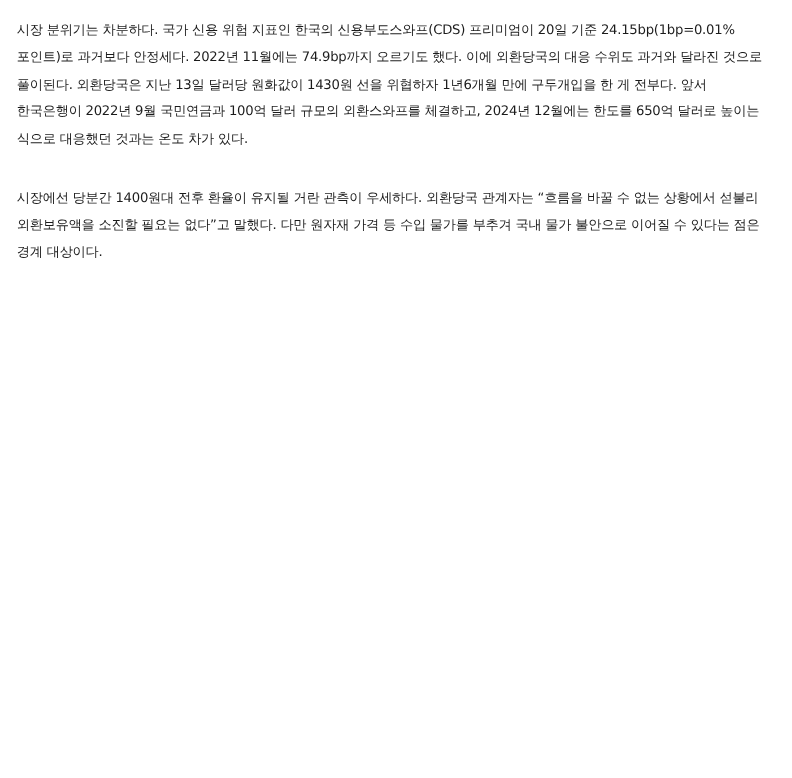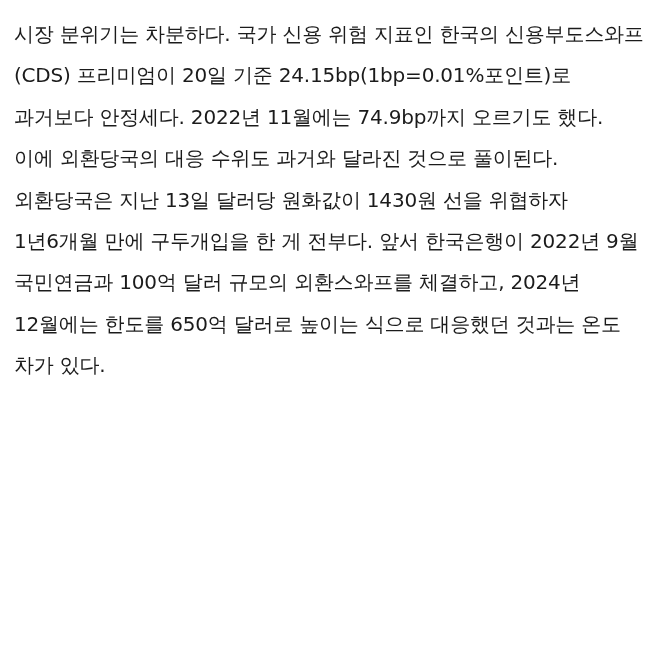--- a/index.html
+++ b/index.html
@@ -14,29 +14,30 @@
     color: #1b1b1b;
     overflow: hidden;
   }
   .article {
     box-sizing: border-box;
     width: 660px;
     padding: 14px 14px 0 14px;
   }
   .para {
     margin: 0 0 26px 0;
-    font-size: 20px;
+    font-size: 11px;
     line-height: 2.07;
     letter-spacing: -0.2px;
     text-align: left;
     word-break: keep-all;
     color: #1b1b1b;
   }
   .para:last-child {
     margin-bottom: 0;
   }
 </style>
 </head>
 <body>
 
 <div class="article">
   <p class="para">시장 분위기는 차분하다. 국가 신용 위험 지표인 한국의 신용부도스와프(CDS) 프리미엄이 20일 기준 24.15bp(1bp=0.01%포인트)로 과거보다 안정세다. 2022년 11월에는 74.9bp까지 오르기도 했다. 이에 외환당국의 대응 수위도 과거와 달라진 것으로 풀이된다. 외환당국은 지난 13일 달러당 원화값이 1430원 선을 위협하자 1년6개월 만에 구두개입을 한 게 전부다. 앞서 한국은행이 2022년 9월 국민연금과 100억 달러 규모의 외환스와프를 체결하고, 2024년 12월에는 한도를 650억 달러로 높이는 식으로 대응했던 것과는 온도 차가 있다.</p>
+  <p class="para">시장에선 당분간 1400원대 전후 환율이 유지될 거란 관측이 우세하다. 외환당국 관계자는 “흐름을 바꿀 수 없는 상황에서 섣불리 외환보유액을 소진할 필요는 없다”고 말했다. 다만 원자재 가격 등 수입 물가를 부추겨 국내 물가 불안으로 이어질 수 있다는 점은 경계 대상이다.</p>
 </div>
 
 </body></html>

